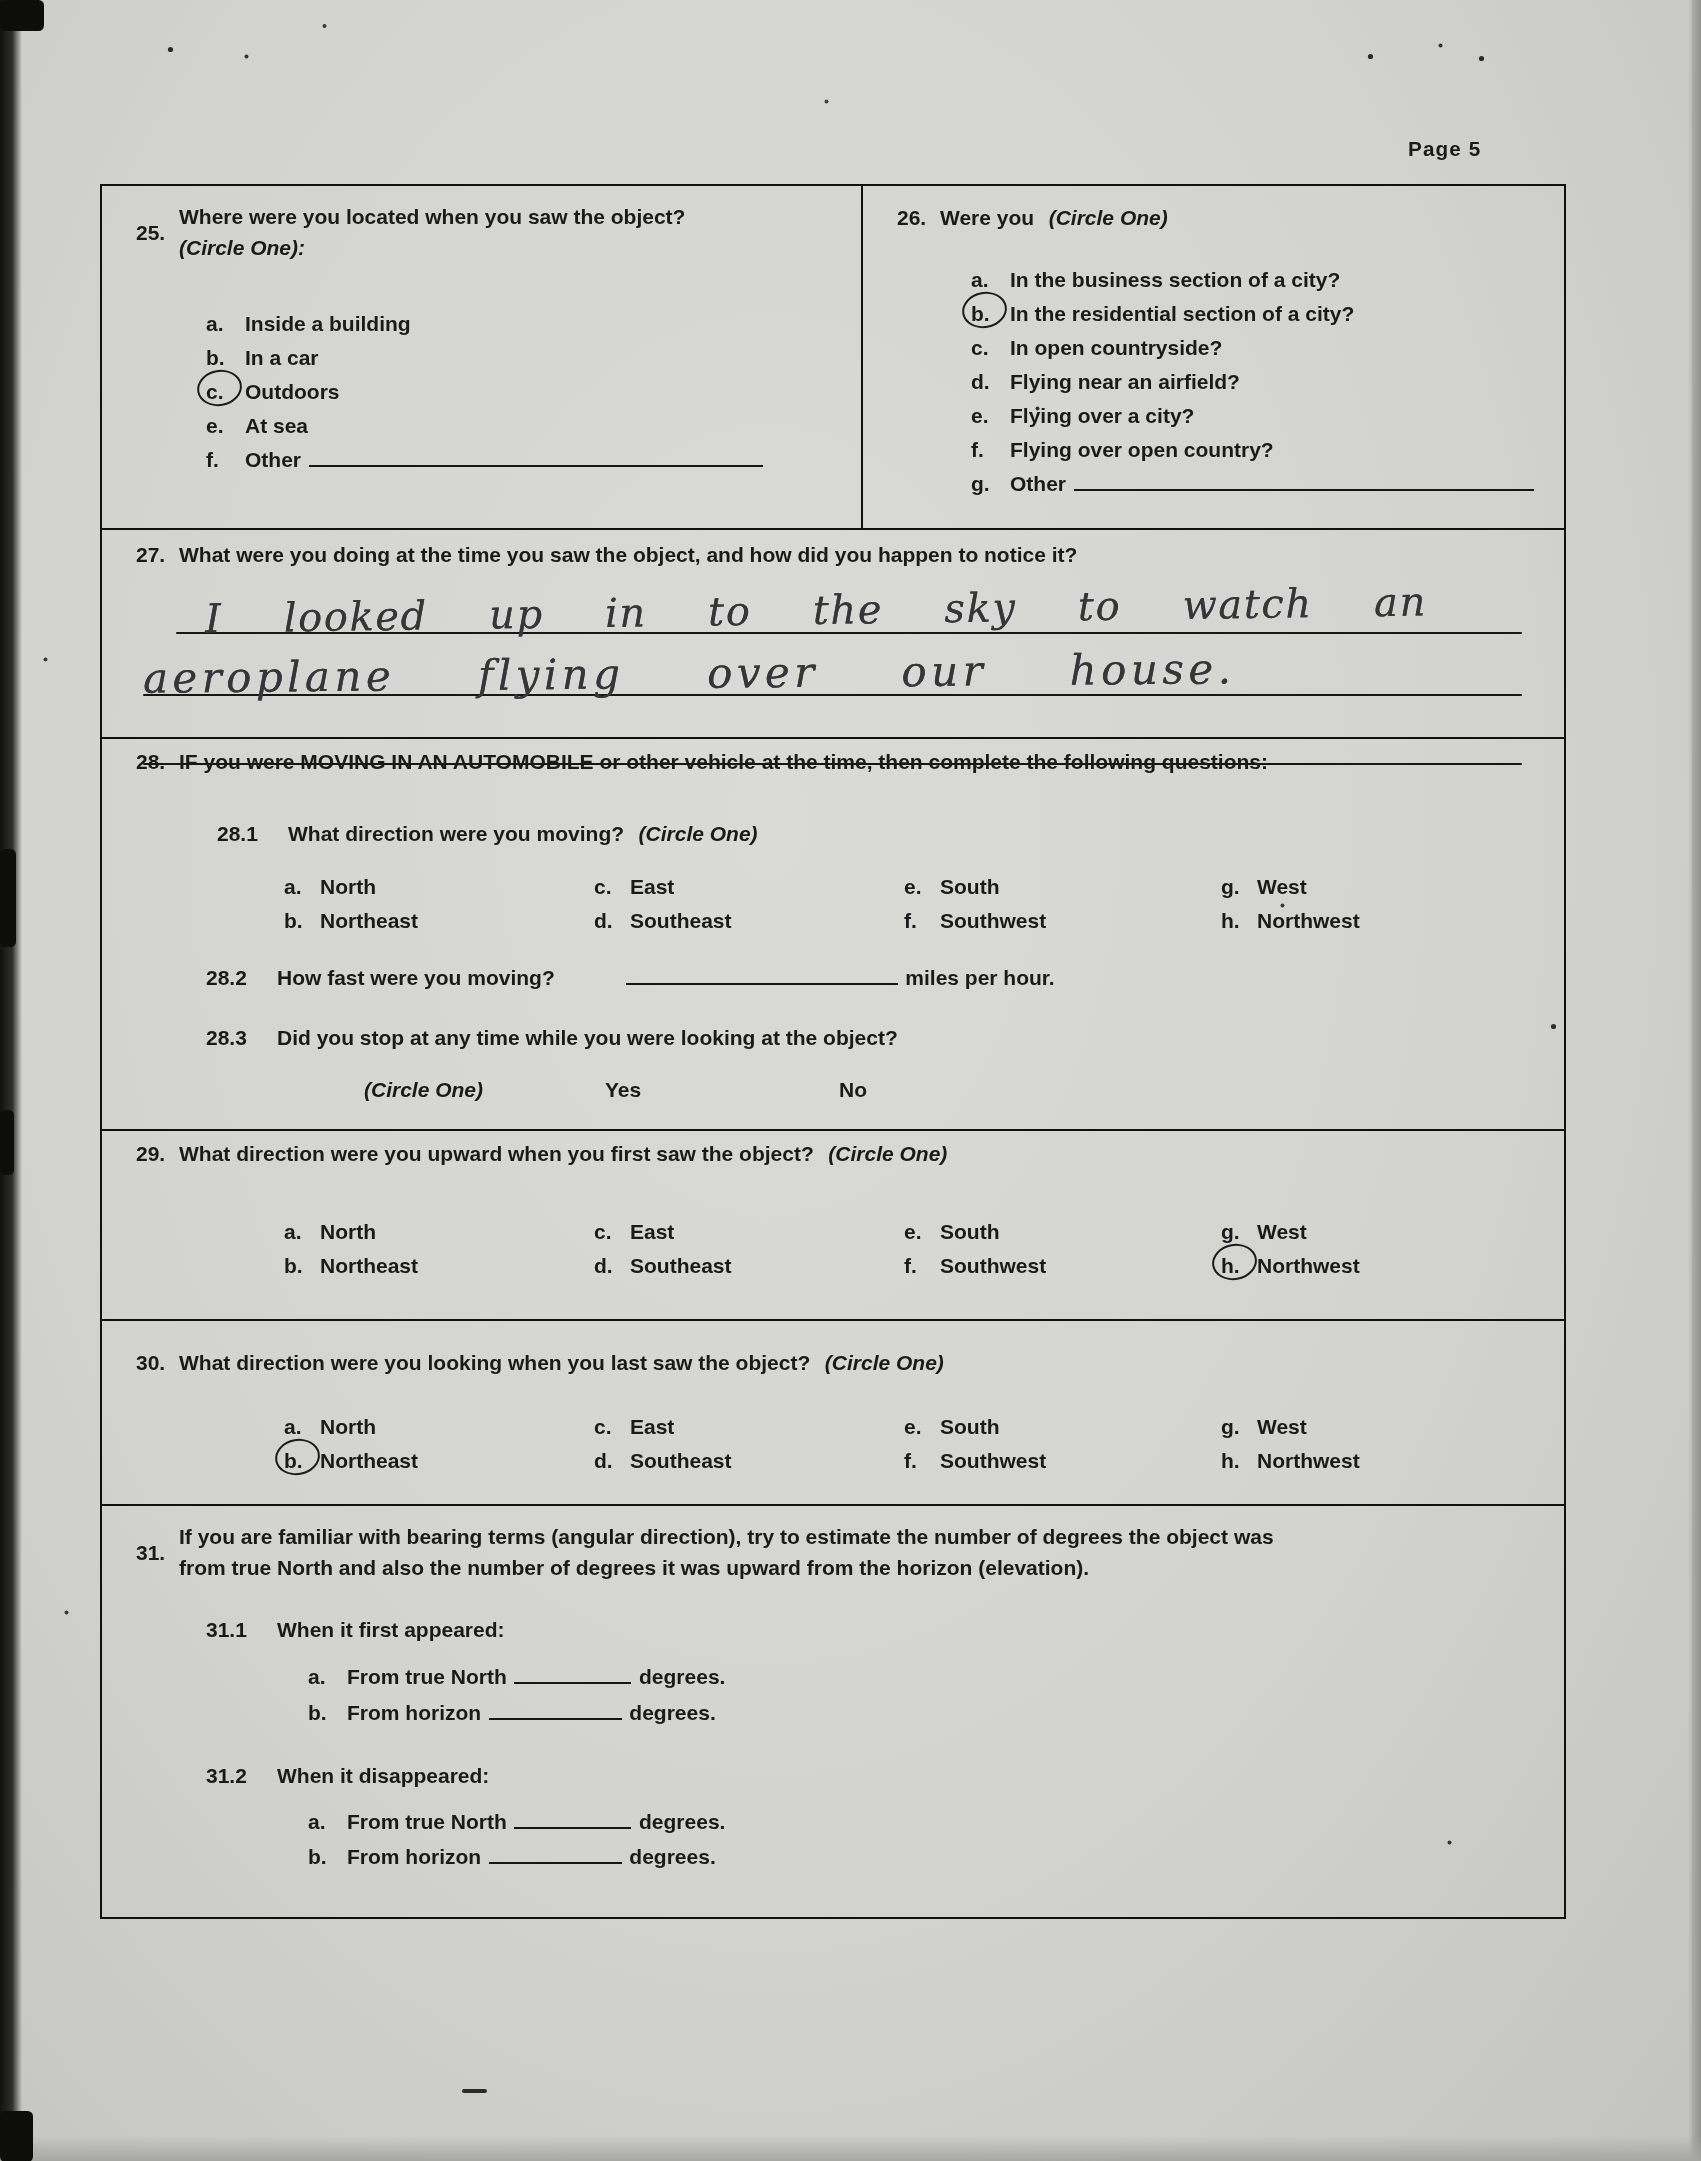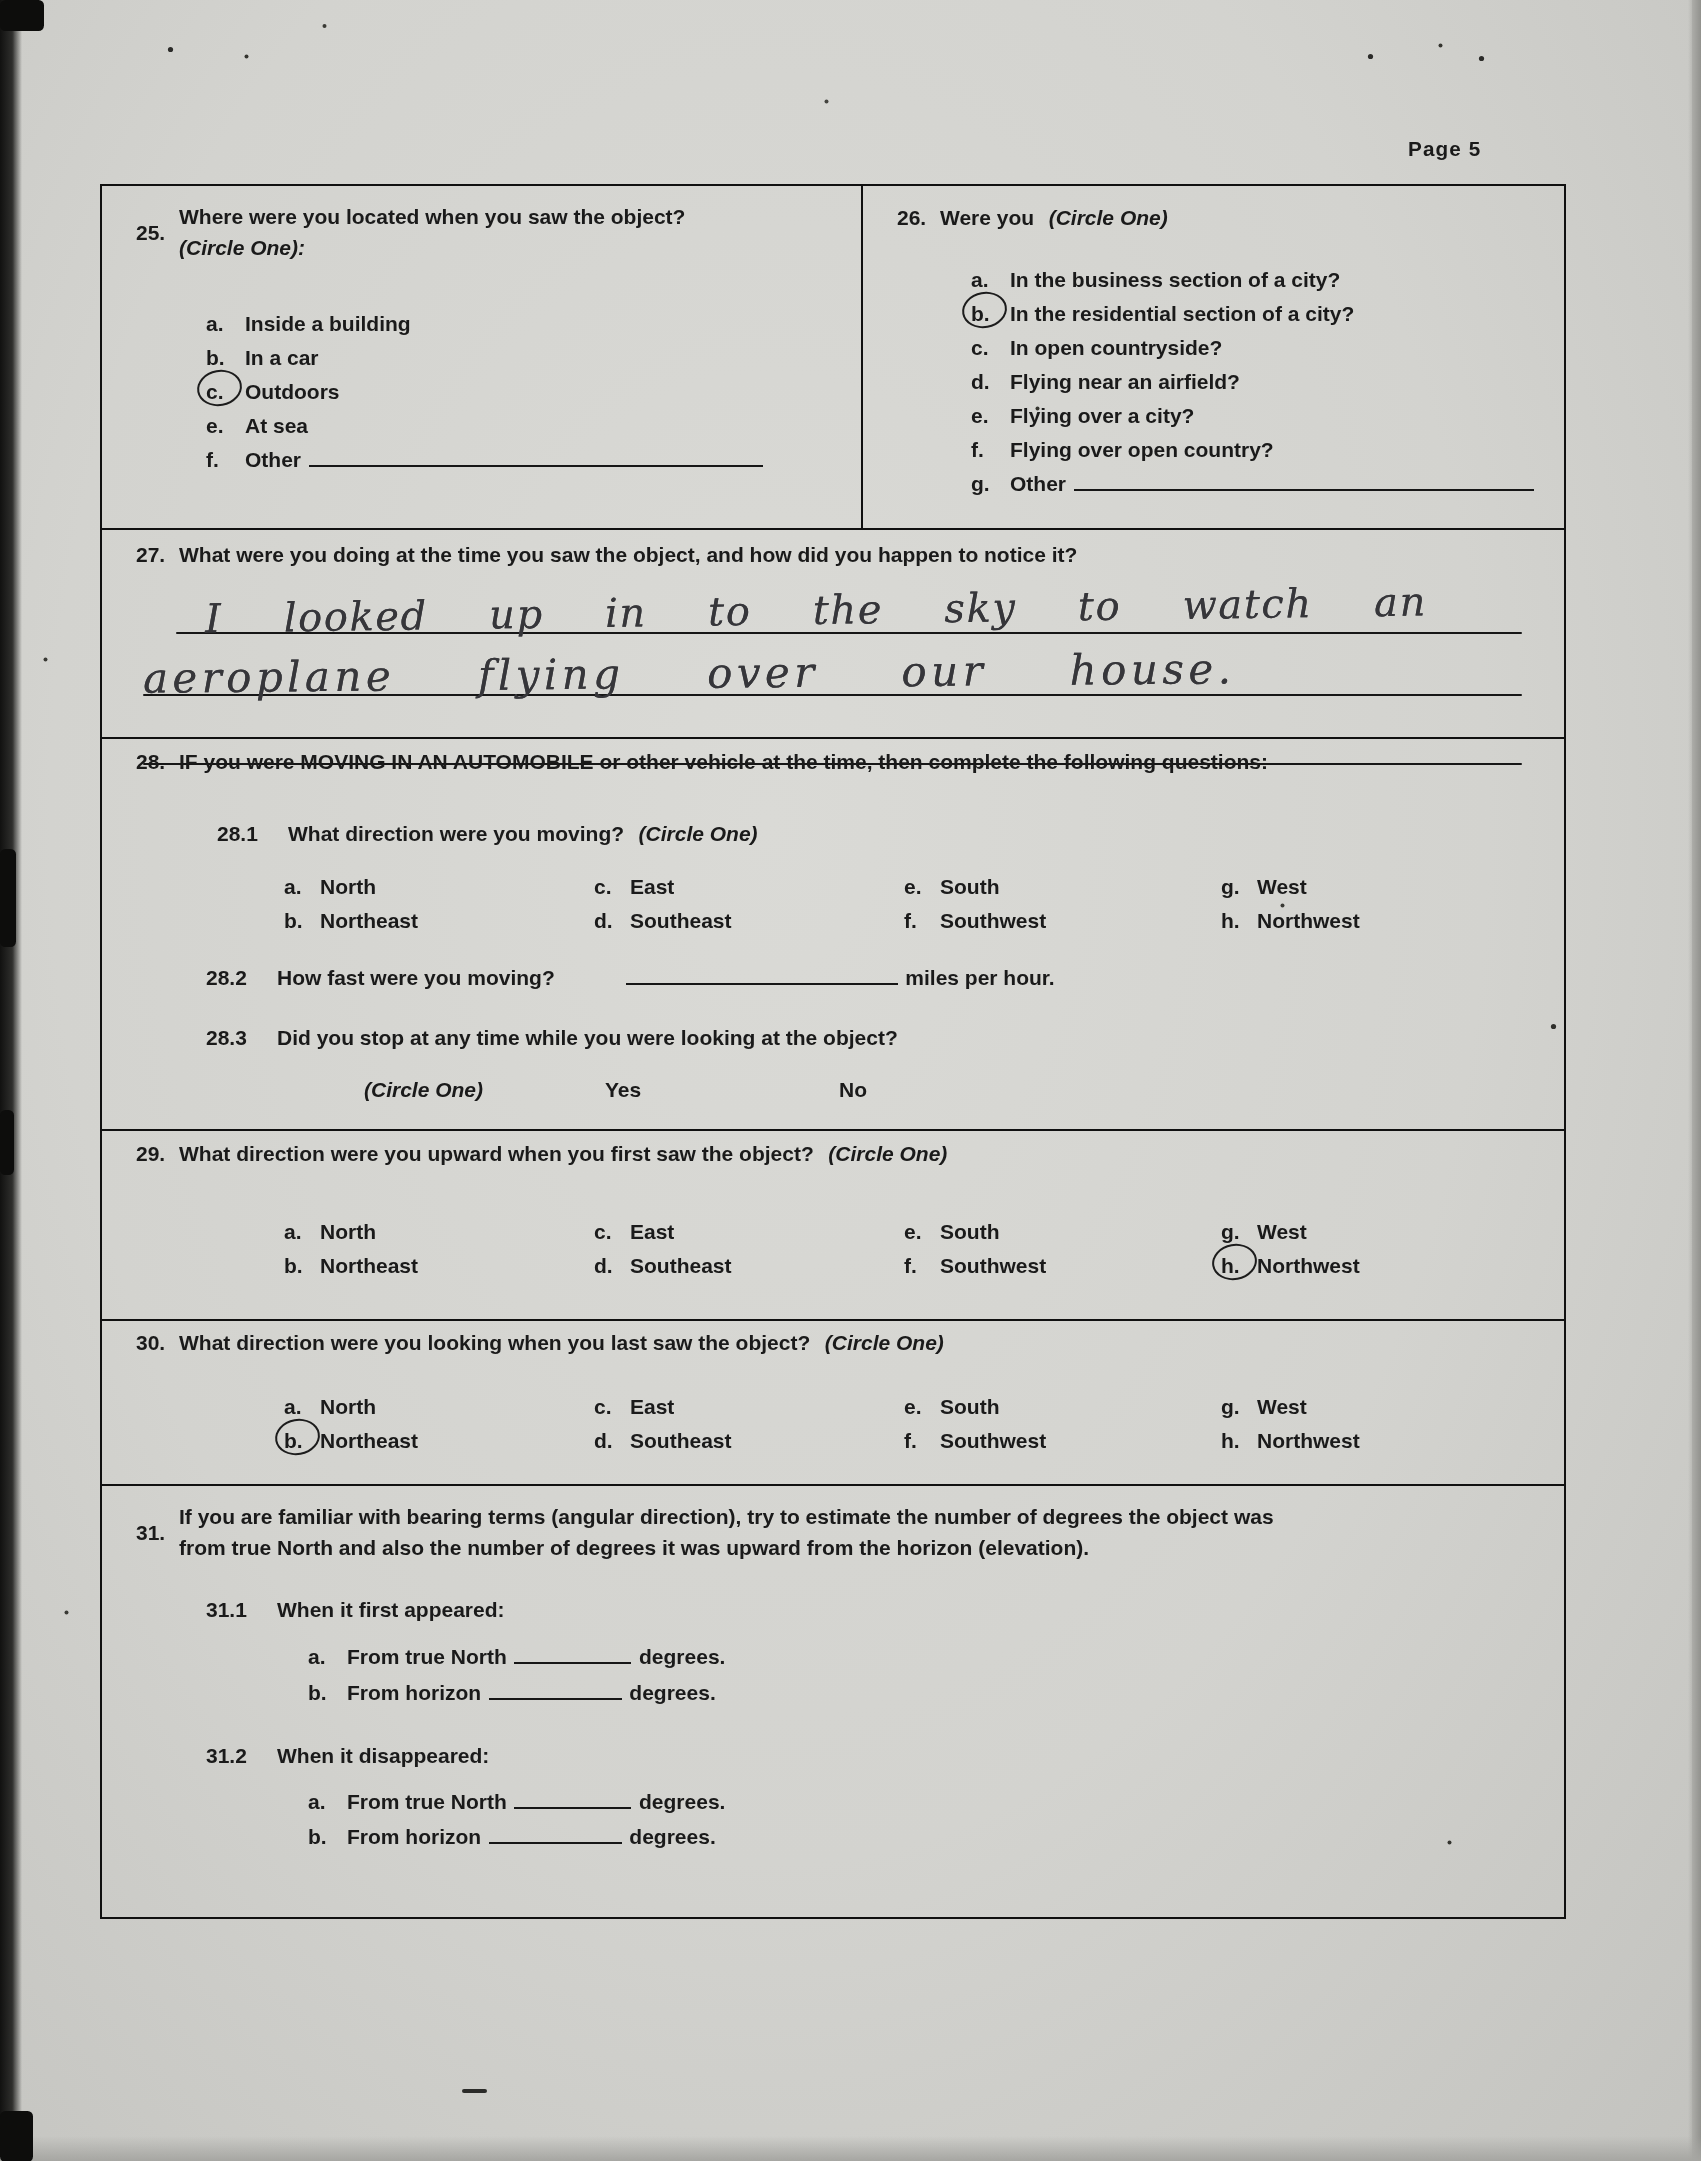--- a/index.html
+++ b/index.html
@@ -62,21 +62,21 @@
     position: absolute; left: 100px; top: 184px;
     width: 1466px; height: 1735px;
     border: 2.7px solid #101010;
   }
   .sec { position: relative; width: 100%; border-bottom: 2.7px solid #101010; font-size: 21px; }
   .sec.last { border-bottom: none; }
   .sec-a { height: 344px; }
   .sec-b { height: 209px; }
   .sec-c { height: 392px; }
   .sec-d { height: 190px; }
-  .sec-e { height: 165px; }
+  .sec-e { height: 165px; margin-top: 20px; }
   .sec-f { height: 373px; }
 
   .col-left  { position: absolute; left: 0; top: 0; width: 761px; height: 100%; border-right: 2.7px solid #101010; }
   .col-right { position: absolute; left: 763px; top: 0; right: 0; height: 100%; }
 
   .qhead { position: absolute; display: flex; align-items: center; }
   .qnum  { display: inline-block; width: 43px; flex: 0 0 43px; }
   .subnum{ display: inline-block; width: 71px; flex: 0 0 71px; }
   .ital  { font-style: italic; }
   .gap-l { margin-left: 8.7px; }

